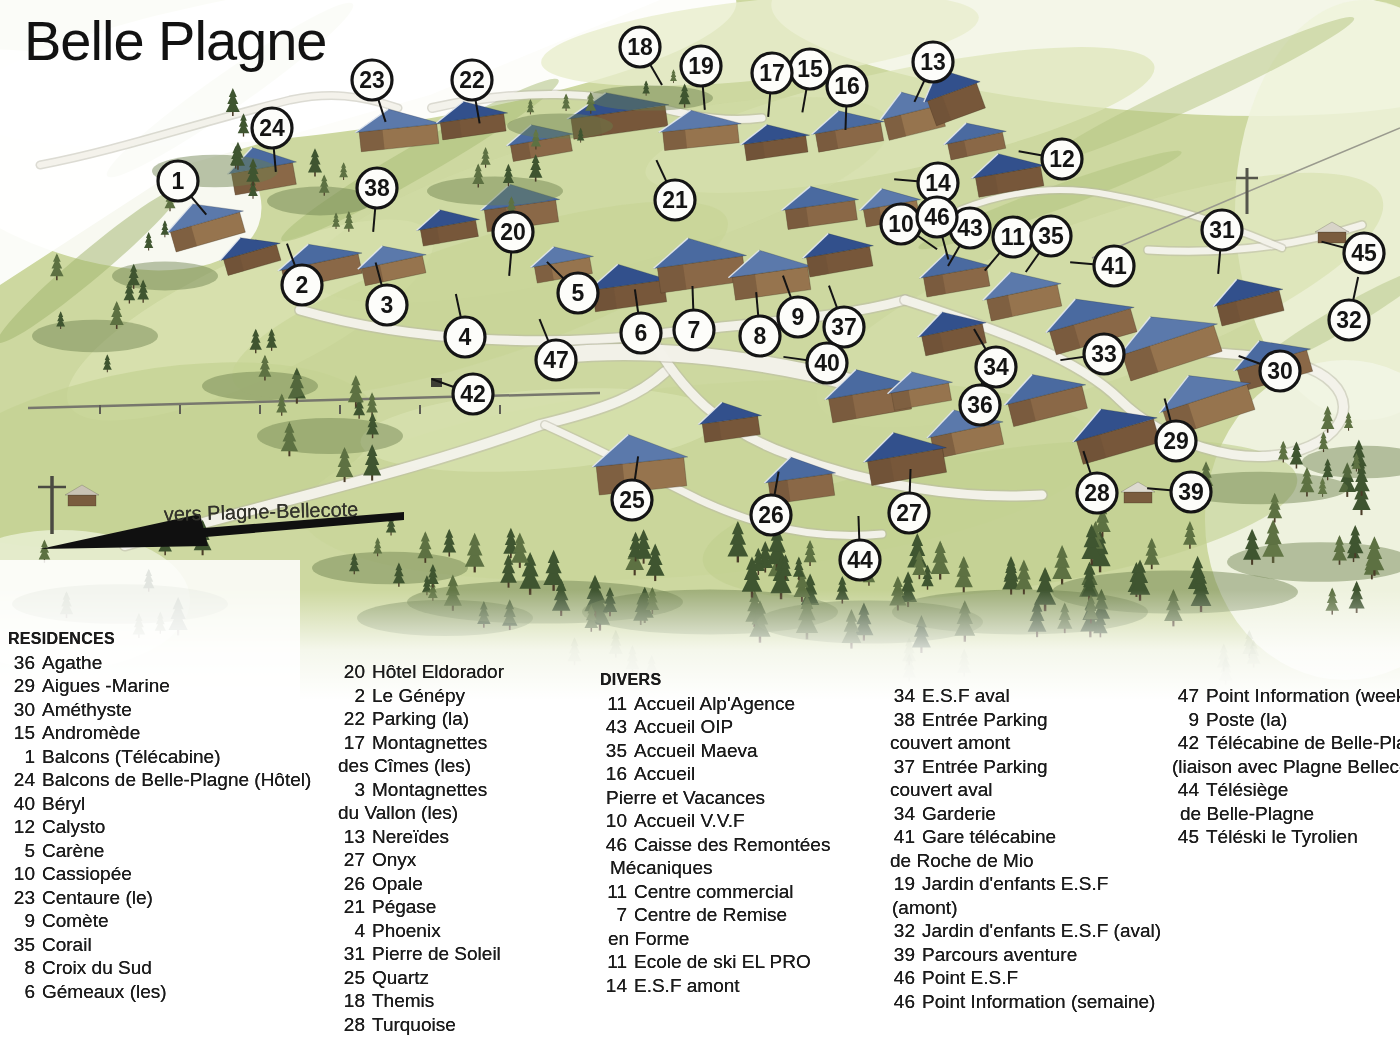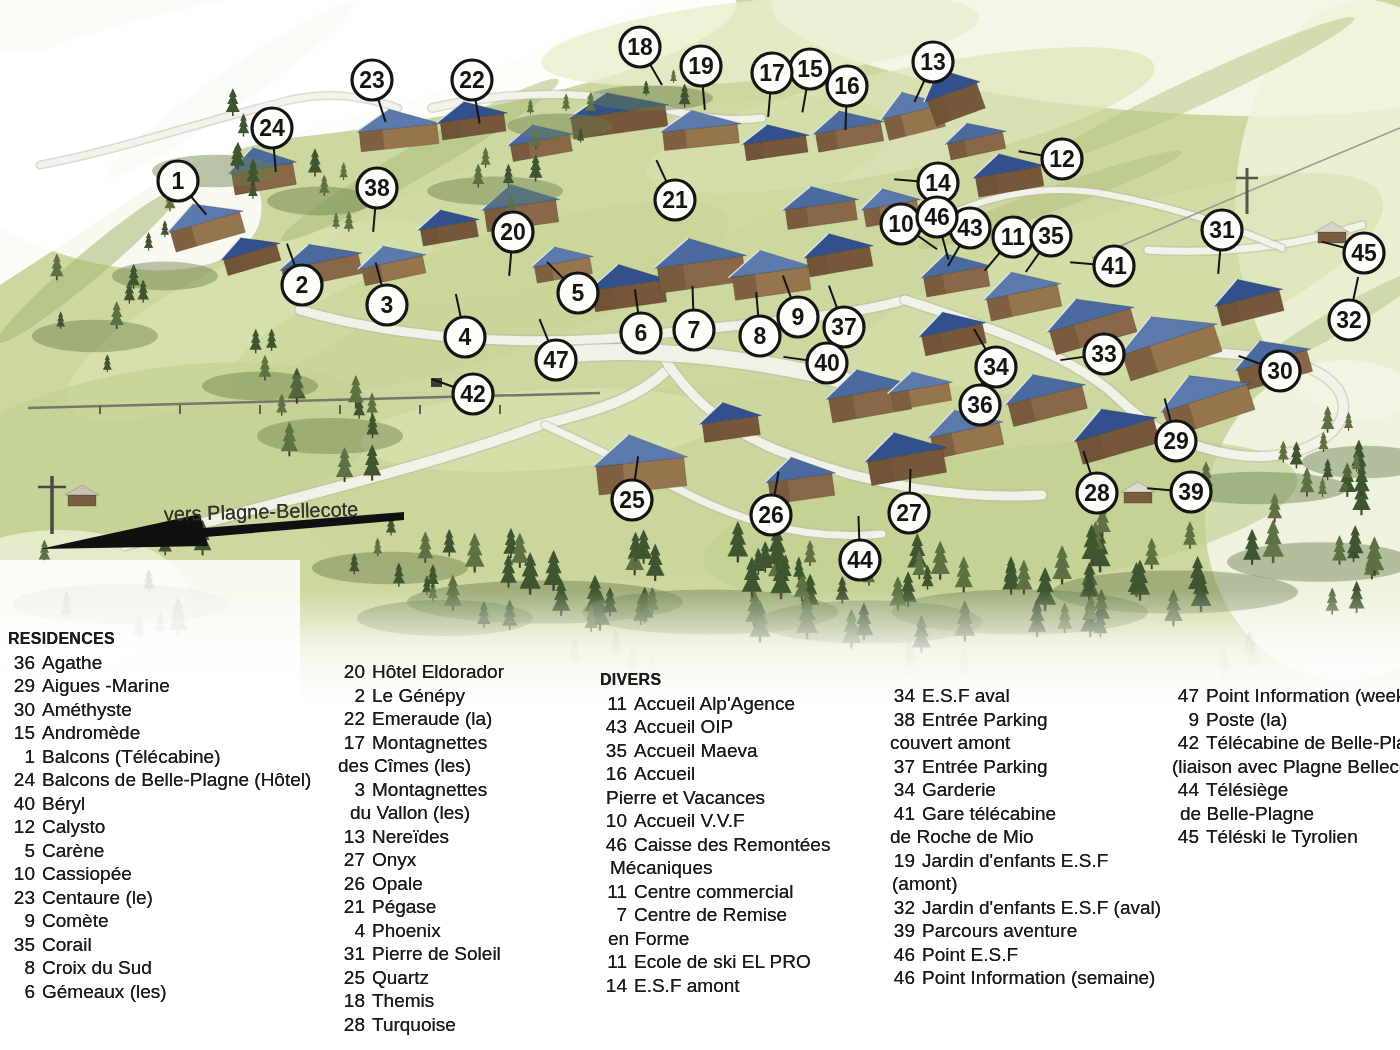--- a/index.html
+++ b/index.html
@@ -1666,20 +1666,21 @@
           <circle cx="937" cy="217" r="20" fill="#fdfdfa" stroke="#141414" stroke-width="3.2"></circle>
           <text x="937" y="225" text-anchor="middle" class="marker-num">46</text>
         </g>
         <g>
           <circle cx="556" cy="360" r="20" fill="#fdfdfa" stroke="#141414" stroke-width="3.2"></circle>
           <text x="556" y="368" text-anchor="middle" class="marker-num">47</text>
         </g>
       </g>
   </svg>
 
+  <h1 class="title">Belle Plagne</h1>
 
   <div id="legend">
       <div class="legend-col" style="left: 8px; top: 627px;">
         <div class="legend-header">RESIDENCES</div>
         <div class="legend-row"><span class="num">36</span><span>Agathe</span></div>
         <div class="legend-row"><span class="num">29</span><span>Aigues -Marine</span></div>
         <div class="legend-row"><span class="num">30</span><span>Améthyste</span></div>
         <div class="legend-row"><span class="num">15</span><span>Andromède</span></div>
         <div class="legend-row"><span class="num">1</span><span>Balcons (Télécabine)</span></div>
         <div class="legend-row"><span class="num">24</span><span>Balcons de Belle-Plagne (Hôtel)</span></div>
@@ -1689,25 +1690,25 @@
         <div class="legend-row"><span class="num">10</span><span>Cassiopée</span></div>
         <div class="legend-row"><span class="num">23</span><span>Centaure (le)</span></div>
         <div class="legend-row"><span class="num">9</span><span>Comète</span></div>
         <div class="legend-row"><span class="num">35</span><span>Corail</span></div>
         <div class="legend-row"><span class="num">8</span><span>Croix du Sud</span></div>
         <div class="legend-row"><span class="num">6</span><span>Gémeaux (les)</span></div>
       </div>
       <div class="legend-col" style="left: 338px; top: 660px;">
         <div class="legend-row"><span class="num">20</span><span>Hôtel Eldorador</span></div>
         <div class="legend-row"><span class="num">2</span><span>Le Génépy</span></div>
-        <div class="legend-row"><span class="num">22</span><span>Emeraude (la)</span></div>
+        <div class="legend-row"><span class="num">22</span><span>Parking (la)</span></div>
         <div class="legend-row"><span class="num">17</span><span>Montagnettes</span></div>
         <div class="legend-row"><span class="cont" style="margin-left: 0px;">des Cîmes (les)</span></div>
         <div class="legend-row"><span class="num">3</span><span>Montagnettes</span></div>
-        <div class="legend-row"><span class="cont" style="margin-left: 12px;">du Vallon (les)</span></div>
+        <div class="legend-row"><span class="cont" style="margin-left: 0px;">du Vallon (les)</span></div>
         <div class="legend-row"><span class="num">13</span><span>Nereïdes</span></div>
         <div class="legend-row"><span class="num">27</span><span>Onyx</span></div>
         <div class="legend-row"><span class="num">26</span><span>Opale</span></div>
         <div class="legend-row"><span class="num">21</span><span>Pégase</span></div>
         <div class="legend-row"><span class="num">4</span><span>Phoenix</span></div>
         <div class="legend-row"><span class="num">31</span><span>Pierre de Soleil</span></div>
         <div class="legend-row"><span class="num">25</span><span>Quartz</span></div>
         <div class="legend-row"><span class="num">18</span><span>Themis</span></div>
         <div class="legend-row"><span class="num">28</span><span>Turquoise</span></div>
       </div>
@@ -1725,20 +1726,21 @@
         <div class="legend-row"><span class="num">7</span><span>Centre de Remise</span></div>
         <div class="legend-row"><span class="cont" style="margin-left: 8px;">en Forme</span></div>
         <div class="legend-row"><span class="num">11</span><span>Ecole de ski EL PRO</span></div>
         <div class="legend-row"><span class="num">14</span><span>E.S.F amont</span></div>
       </div>
       <div class="legend-col" style="left: 888px; top: 684px;">
         <div class="legend-row"><span class="num">34</span><span>E.S.F aval</span></div>
         <div class="legend-row"><span class="num">38</span><span>Entrée Parking</span></div>
         <div class="legend-row"><span class="cont" style="margin-left: 2px;">couvert amont</span></div>
         <div class="legend-row"><span class="num">37</span><span>Entrée Parking</span></div>
+        <div class="legend-row"><span class="cont" style="margin-left: 2px;">couvert aval</span></div>
         <div class="legend-row"><span class="num">34</span><span>Garderie</span></div>
         <div class="legend-row"><span class="num">41</span><span>Gare télécabine</span></div>
         <div class="legend-row"><span class="cont" style="margin-left: 2px;">de Roche de Mio</span></div>
         <div class="legend-row"><span class="num">19</span><span>Jardin d'enfants E.S.F</span></div>
         <div class="legend-row"><span class="cont" style="margin-left: 4px;">(amont)</span></div>
         <div class="legend-row"><span class="num">32</span><span>Jardin d'enfants E.S.F (aval)</span></div>
         <div class="legend-row"><span class="num">39</span><span>Parcours aventure</span></div>
         <div class="legend-row"><span class="num">46</span><span>Point E.S.F</span></div>
         <div class="legend-row"><span class="num">46</span><span>Point Information (semaine)</span></div>
       </div>

